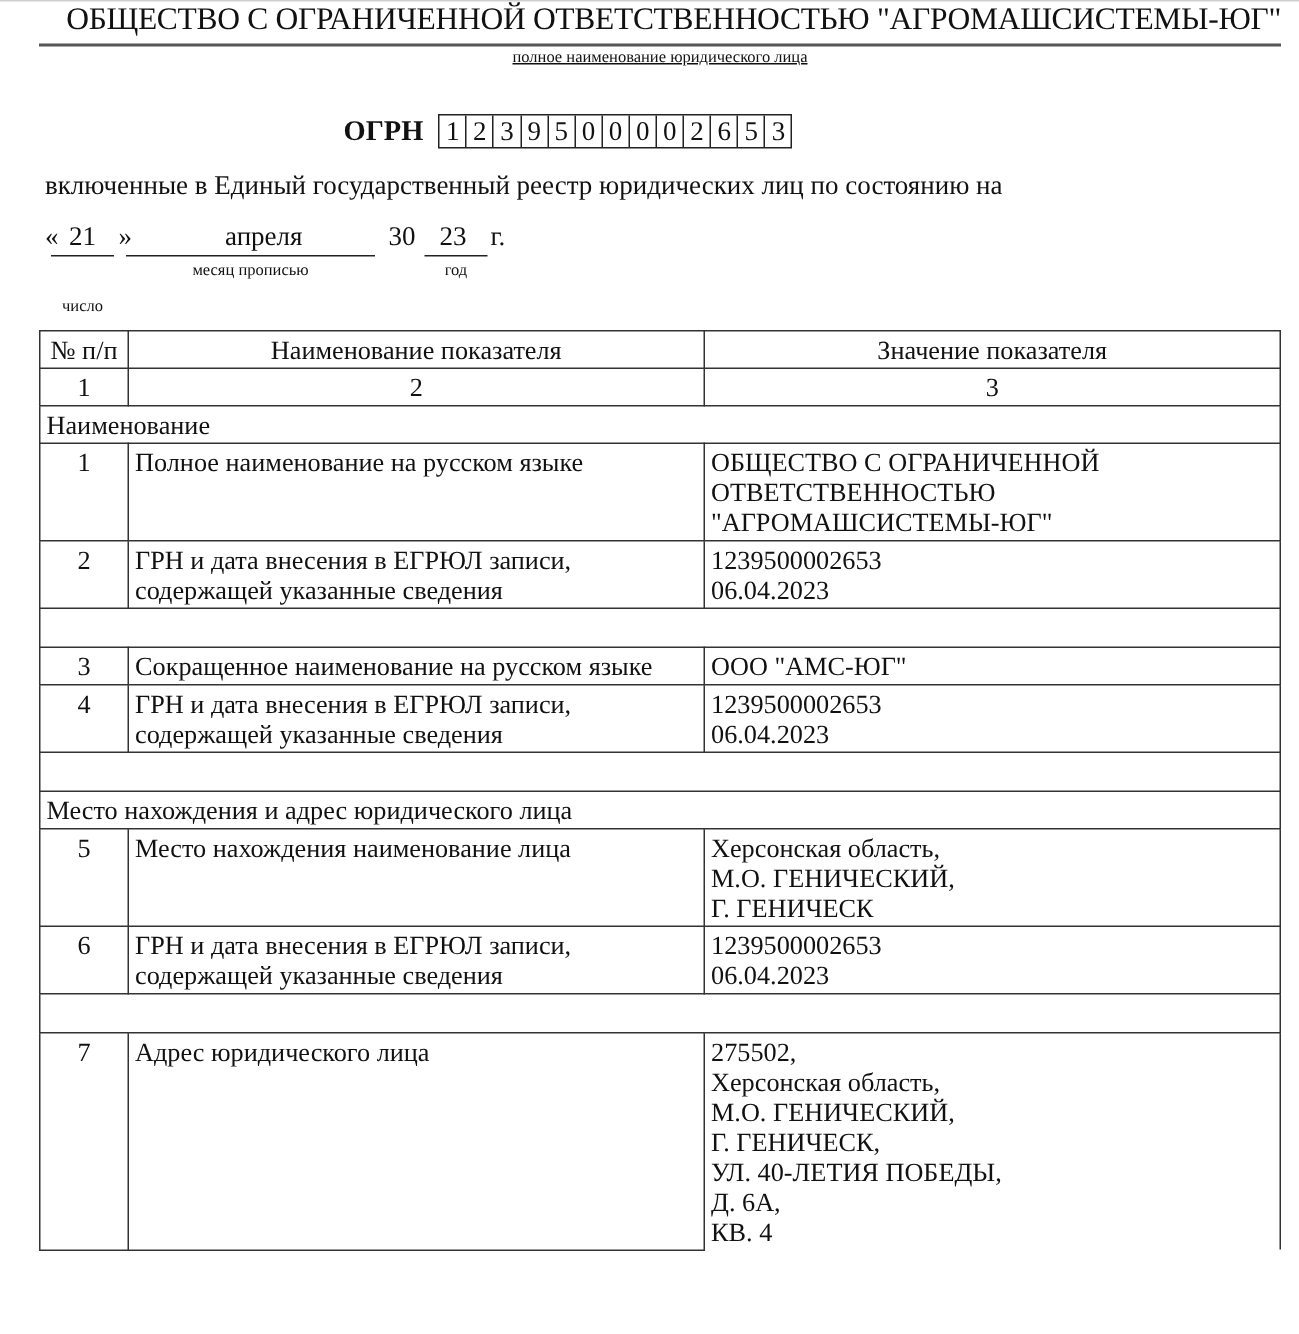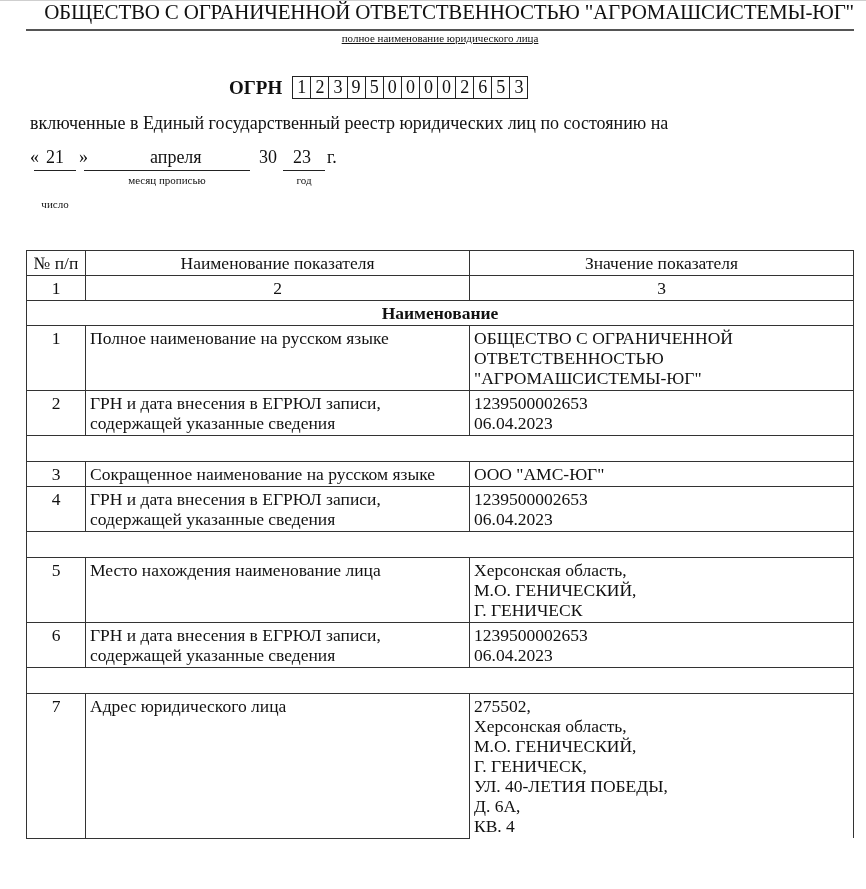--- a/index.html
+++ b/index.html
@@ -25,30 +25,30 @@
   }
   .ogrn-cell:last-child { border-right: none; }
   .included {
     position: absolute; left: 30px; top: 113px; font-size: 18px; white-space: nowrap;
   }
   .date-row { position: absolute; left: 30px; top: 147px; height: 44px; width: 400px; font-size: 18px; }
   .date-row span { position: absolute; white-space: nowrap; }
   .uline { position: absolute; height: 1px; background: #222; }
   .cap { position: absolute; font-size: 11px; text-align: center; }
   table.reg {
-    position: absolute; left: 26px; top: 250px; width: 828px;
+    position: absolute; left: 26px; top: 220px; width: 828px;
     border-collapse: collapse; font-size: 17.5px; line-height: 20px;
   }
   table.reg td {
     border: 1.5px solid #333; vertical-align: top; padding: 2px 4px;
   }
   td.num { text-align: center; width: 50px; padding-top: 3px; }
   td.c2 { width: 375px; }
   td.center { text-align: center; }
-  td.section { text-align: center; font-weight: bold; }
+  td.section { font-weight: normal; }
   tr.spacer td { height: 21px; }
   .line { display: block; }
 </style>
 </head>
 <body>
 
 <div class="topline"></div>
 
 <div class="org-title">ОБЩЕСТВО С ОГРАНИЧЕННОЙ ОТВЕТСТВЕННОСТЬЮ "АГРОМАШСИСТЕМЫ-ЮГ"</div>
 <div class="org-underline"></div>
@@ -138,20 +138,23 @@
     <td>ГРН и дата внесения в ЕГРЮЛ записи, содержащей указанные сведения</td>
     <td>
       <span class="line">1239500002653</span>
       <span class="line">06.04.2023</span>
     </td>
   </tr>
   <tr class="spacer">
         <td colspan="3"></td>
       </tr>
   <tr>
+    <td colspan="3" class="section">Место нахождения и адрес юридического лица</td>
+  </tr>
+  <tr>
     <td class="num">5</td>
     <td>Место нахождения наименование лица</td>
     <td>
       <span class="line">Херсонская область,</span>
       <span class="line">М.О. ГЕНИЧЕСКИЙ,</span>
       <span class="line">Г. ГЕНИЧЕСК</span>
     </td>
   </tr>
   <tr>
     <td class="num">6</td>

